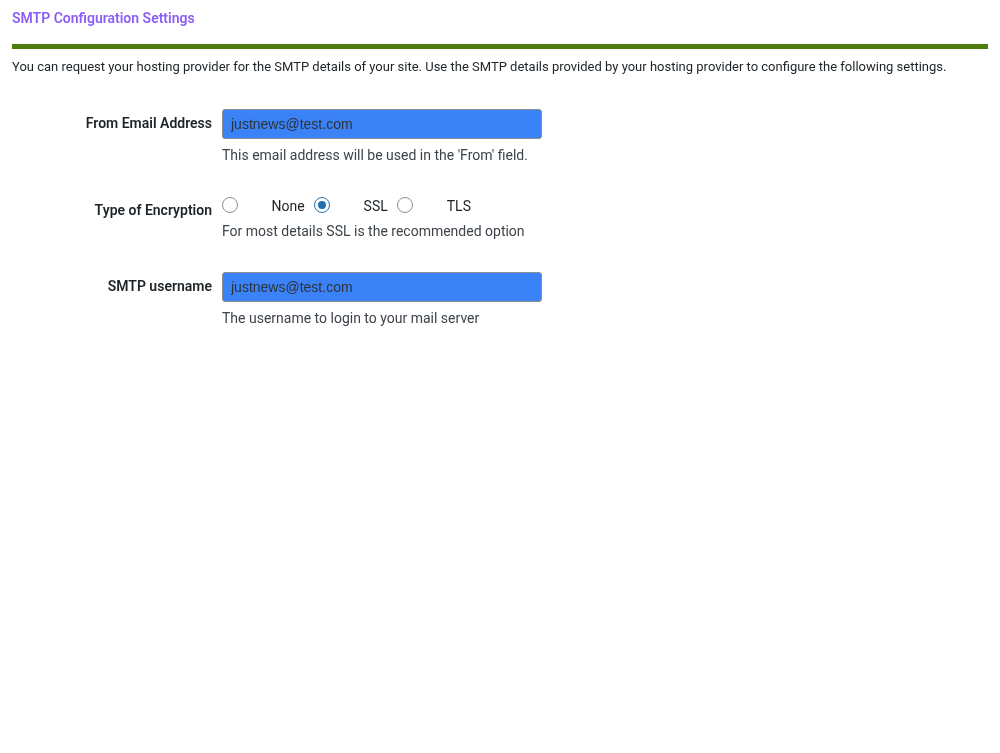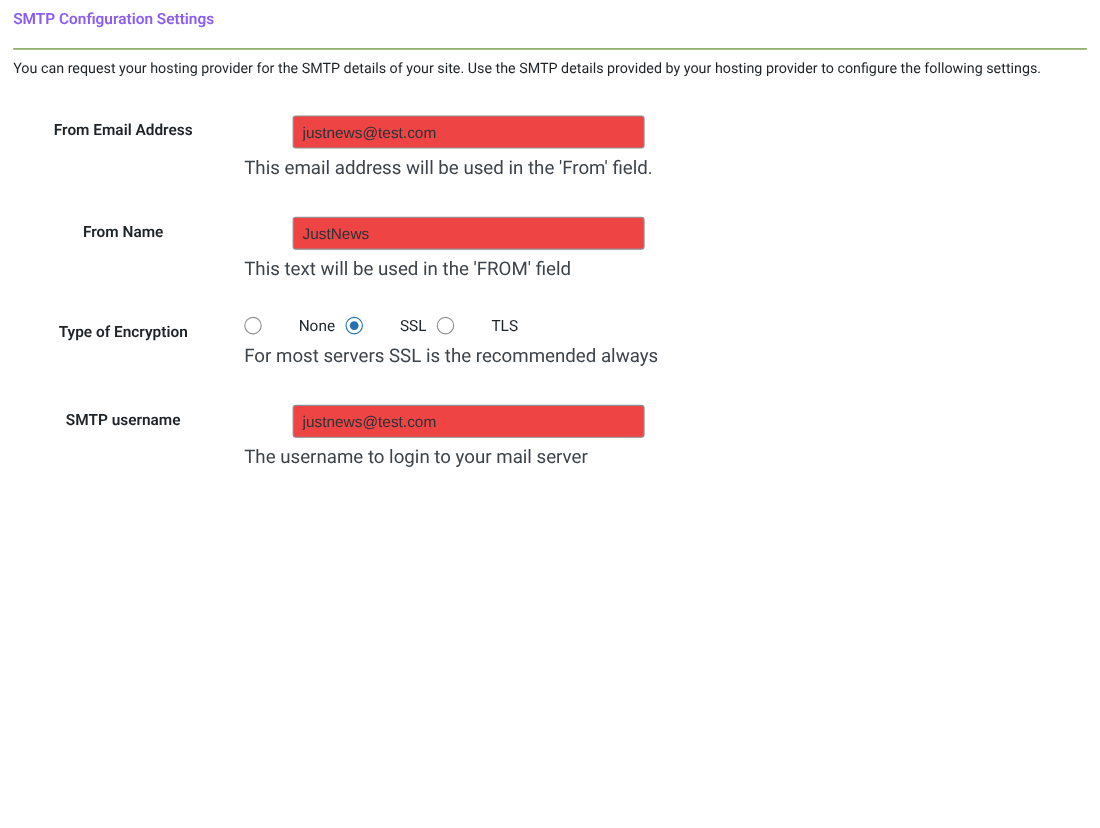--- a/index.html
+++ b/index.html
@@ -19,55 +19,54 @@
       font-size: 14px;
       font-weight: 600;
       color: #8b5cf6;
       margin-bottom: 10px;
       padding-bottom: 8px;
     }
     .intro {
       font-size: 13px;
       color: #1d2327;
       padding: 10px 0 15px 0;
-      border-top: 1px solid #4d7c0f;
+      border-top: 5px solid #4d7c0f;
       margin-bottom: 5px;
     }
     table.form-table {
       width: 100%;
       border-collapse: collapse;
     }
     .form-table th {
       width: 210px;
       font-weight: 600;
-      text-align: center;
+      text-align: right;
       vertical-align: top;
       padding: 20px 10px 20px 0;
       font-size: 14px;
       color: #1d2327;
       line-height: 1.3;
     }
     .form-table td {
       padding: 15px 10px 15px 0;
       vertical-align: top;
       line-height: 1.3;
       font-size: 14px;
     }
     input[type="text"],
     input[type="password"] {
       padding: 5px 8px;
       font-size: 14px;
       line-height: 1.5;
       border: 1px solid #8c8f94;
       border-radius: 3px;
-      background: #ef4444;
+      background: #3b82f6;
       color: #2c3338;
       width: 320px;
       height: 30px;
-      margin-left: 44px;
     }
     input[type="radio"] {
       appearance: none;
       -webkit-appearance: none;
       width: 16px;
       height: 16px;
       border: 1px solid #8c8f94;
       border-radius: 50%;
       background: #fff;
       vertical-align: middle;
@@ -91,21 +90,21 @@
     }
     .radio-label {
       font-size: 14px;
       color: #1d2327;
       margin-right: 6px;
       vertical-align: middle;
       cursor: pointer;
       padding-left: 28px;
     }
     .description {
-      font-size: 17px;
+      font-size: 14px;
       color: #3c434a;
       margin: 6px 0 0 0;
       line-height: 1.5;
     }
   </style>
 </head>
 <body>
 
 <h2>SMTP Configuration Settings</h2>
 <p class="intro">You can request your hosting provider for the SMTP details of your site. Use the SMTP details provided by your hosting provider to configure the following settings.</p>
@@ -114,40 +113,33 @@
   <tbody>
 
     <tr>
       <th>From Email Address</th>
       <td>
         <input type="text" value="justnews@test.com" style="">
         <p class="description">This email address will be used in the 'From' field.</p>
       </td>
     </tr>
 
-    <tr>
-      <th>From Name</th>
-      <td>
-        <input type="text" value="JustNews" style="">
-        <p class="description">This text will be used in the 'FROM' field</p>
-      </td>
-    </tr>
 
 
 
     <tr>
       <th>Type of Encryption</th>
       <td>
         <input type="radio" name="enc" style="">
         <span class="radio-label">None</span>
         <input type="radio" name="enc" checked="" style="">
         <span class="radio-label">SSL</span>
         <input type="radio" name="enc" style="">
         <span class="radio-label">TLS</span>
-        <p class="description">For most servers SSL is the recommended always</p>
+        <p class="description">For most details SSL is the recommended option</p>
       </td>
     </tr>
 
 
 
     <tr>
       <th>SMTP username</th>
       <td>
         <input type="text" value="justnews@test.com" style="">
         <p class="description">The username to login to your mail server</p>

